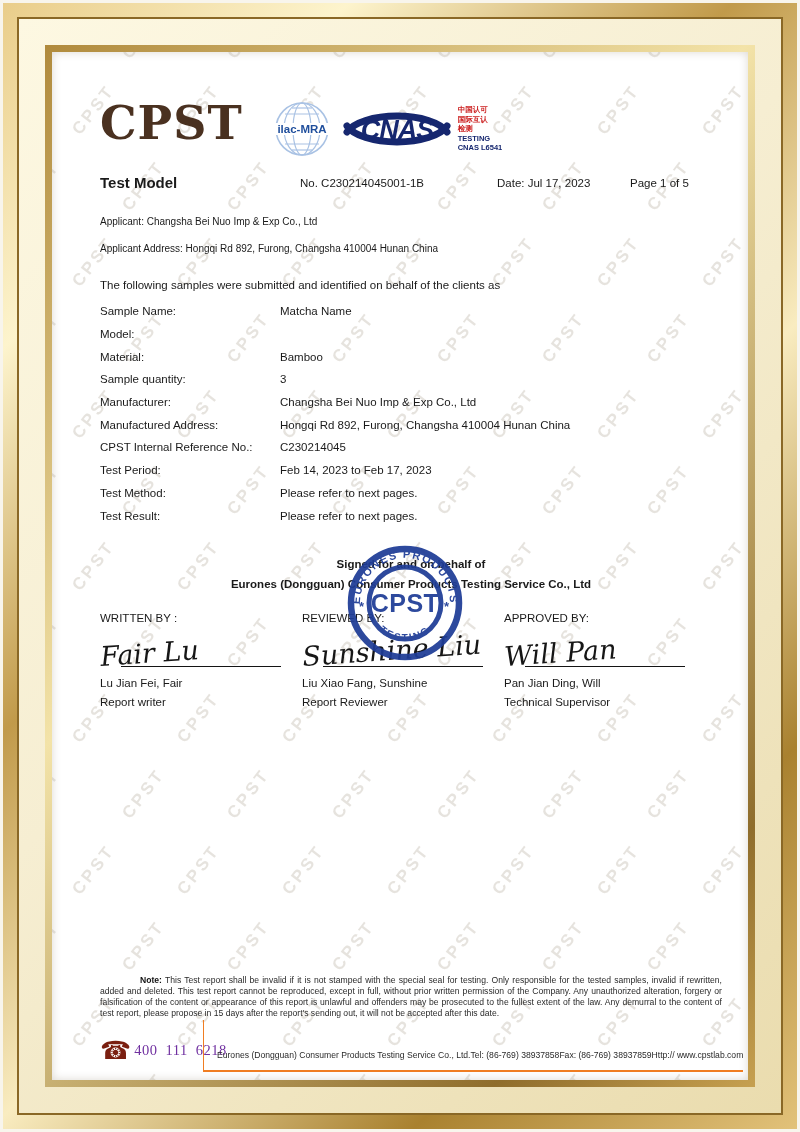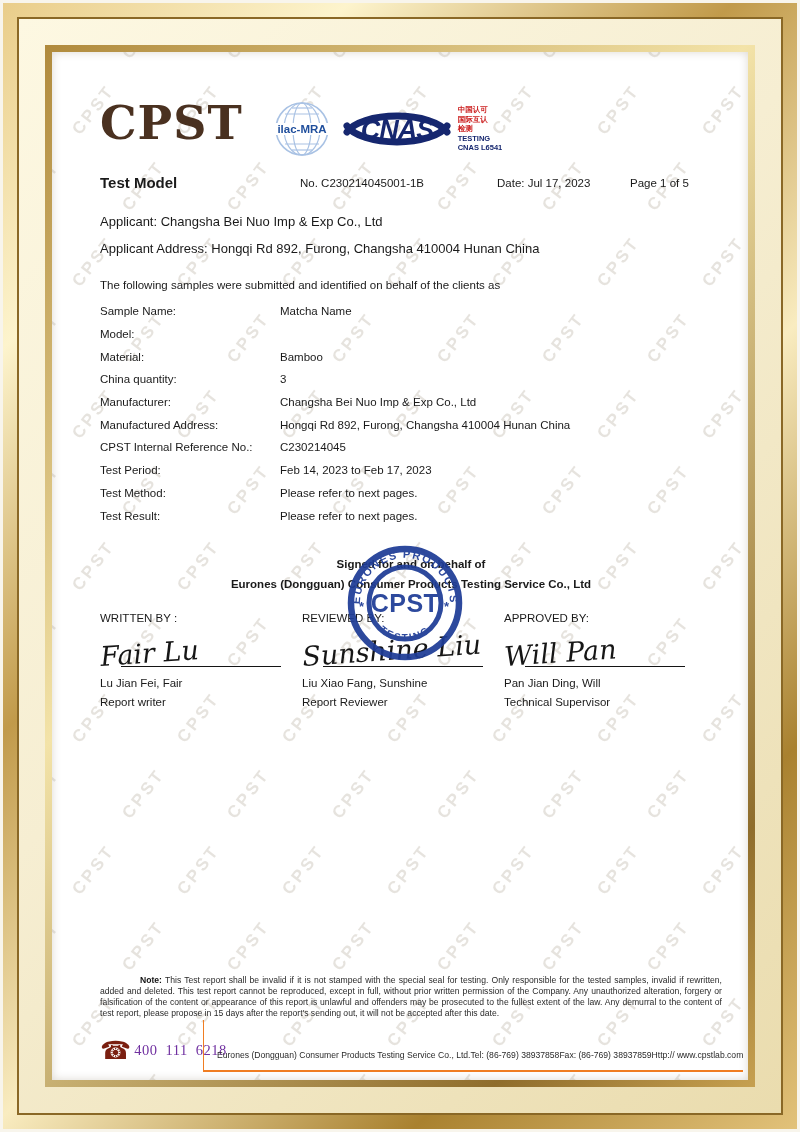--- a/index.html
+++ b/index.html
@@ -76,21 +76,21 @@
   .cnas-cert { margin-left:5px; font-size:7.5px; font-weight:bold; line-height:9.5px; }
   .cnas-cert .red { color:#cc1f1f; }
   .cnas-cert .blue { color:#16276f; }
   
   .header-row { position:relative; height:20px; margin-top:12px; font-size:11.5px; }
   .header-row .title { position:absolute; left:0; top:0; font-size:15px; font-weight:bold; }
   .header-row .no   { position:absolute; left:200px; top:3px; }
   .header-row .date { position:absolute; left:397px; top:3px; }
   .header-row .pg   { position:absolute; left:530px; top:3px; }
   
-  .applicant { margin-top:14px; font-size:13px; line-height:27px; }
+  .applicant { margin-top:14px; font-size:10px; line-height:27px; }
   .intro { margin-top:17px; font-size:11.5px; }
   
   .sample-table { margin-top:9px; }
   .sample-row { display:flex; height:22.7px; align-items:center; font-size:11.5px; }
   .sample-row .lbl { width:180px; flex:none; }
   .sample-row .val { flex:1; }
   
   .sign-head { margin-top:31px; text-align:center; font-weight:bold; font-size:11.5px; }
   .sign-head .l2 { margin-top:8px; }
   .by-row { display:flex; margin-top:22px; }
@@ -312,21 +312,21 @@
                     <span class="val">Matcha Name</span>
                   </div>
           <div class="sample-row">
                     <span class="lbl">Model:</span>
                   </div>
           <div class="sample-row">
                     <span class="lbl">Material:</span>
                     <span class="val">Bamboo</span>
                   </div>
           <div class="sample-row">
-                    <span class="lbl">China quantity:</span>
+                    <span class="lbl">Sample quantity:</span>
                     <span class="val">3</span>
                   </div>
           <div class="sample-row">
                     <span class="lbl">Manufacturer:</span>
                     <span class="val">Changsha Bei Nuo Imp &amp; Exp Co., Ltd</span>
                   </div>
           <div class="sample-row">
                     <span class="lbl">Manufactured Address:</span>
                     <span class="val">Hongqi Rd 892, Furong, Changsha 410004 Hunan China</span>
                   </div>

